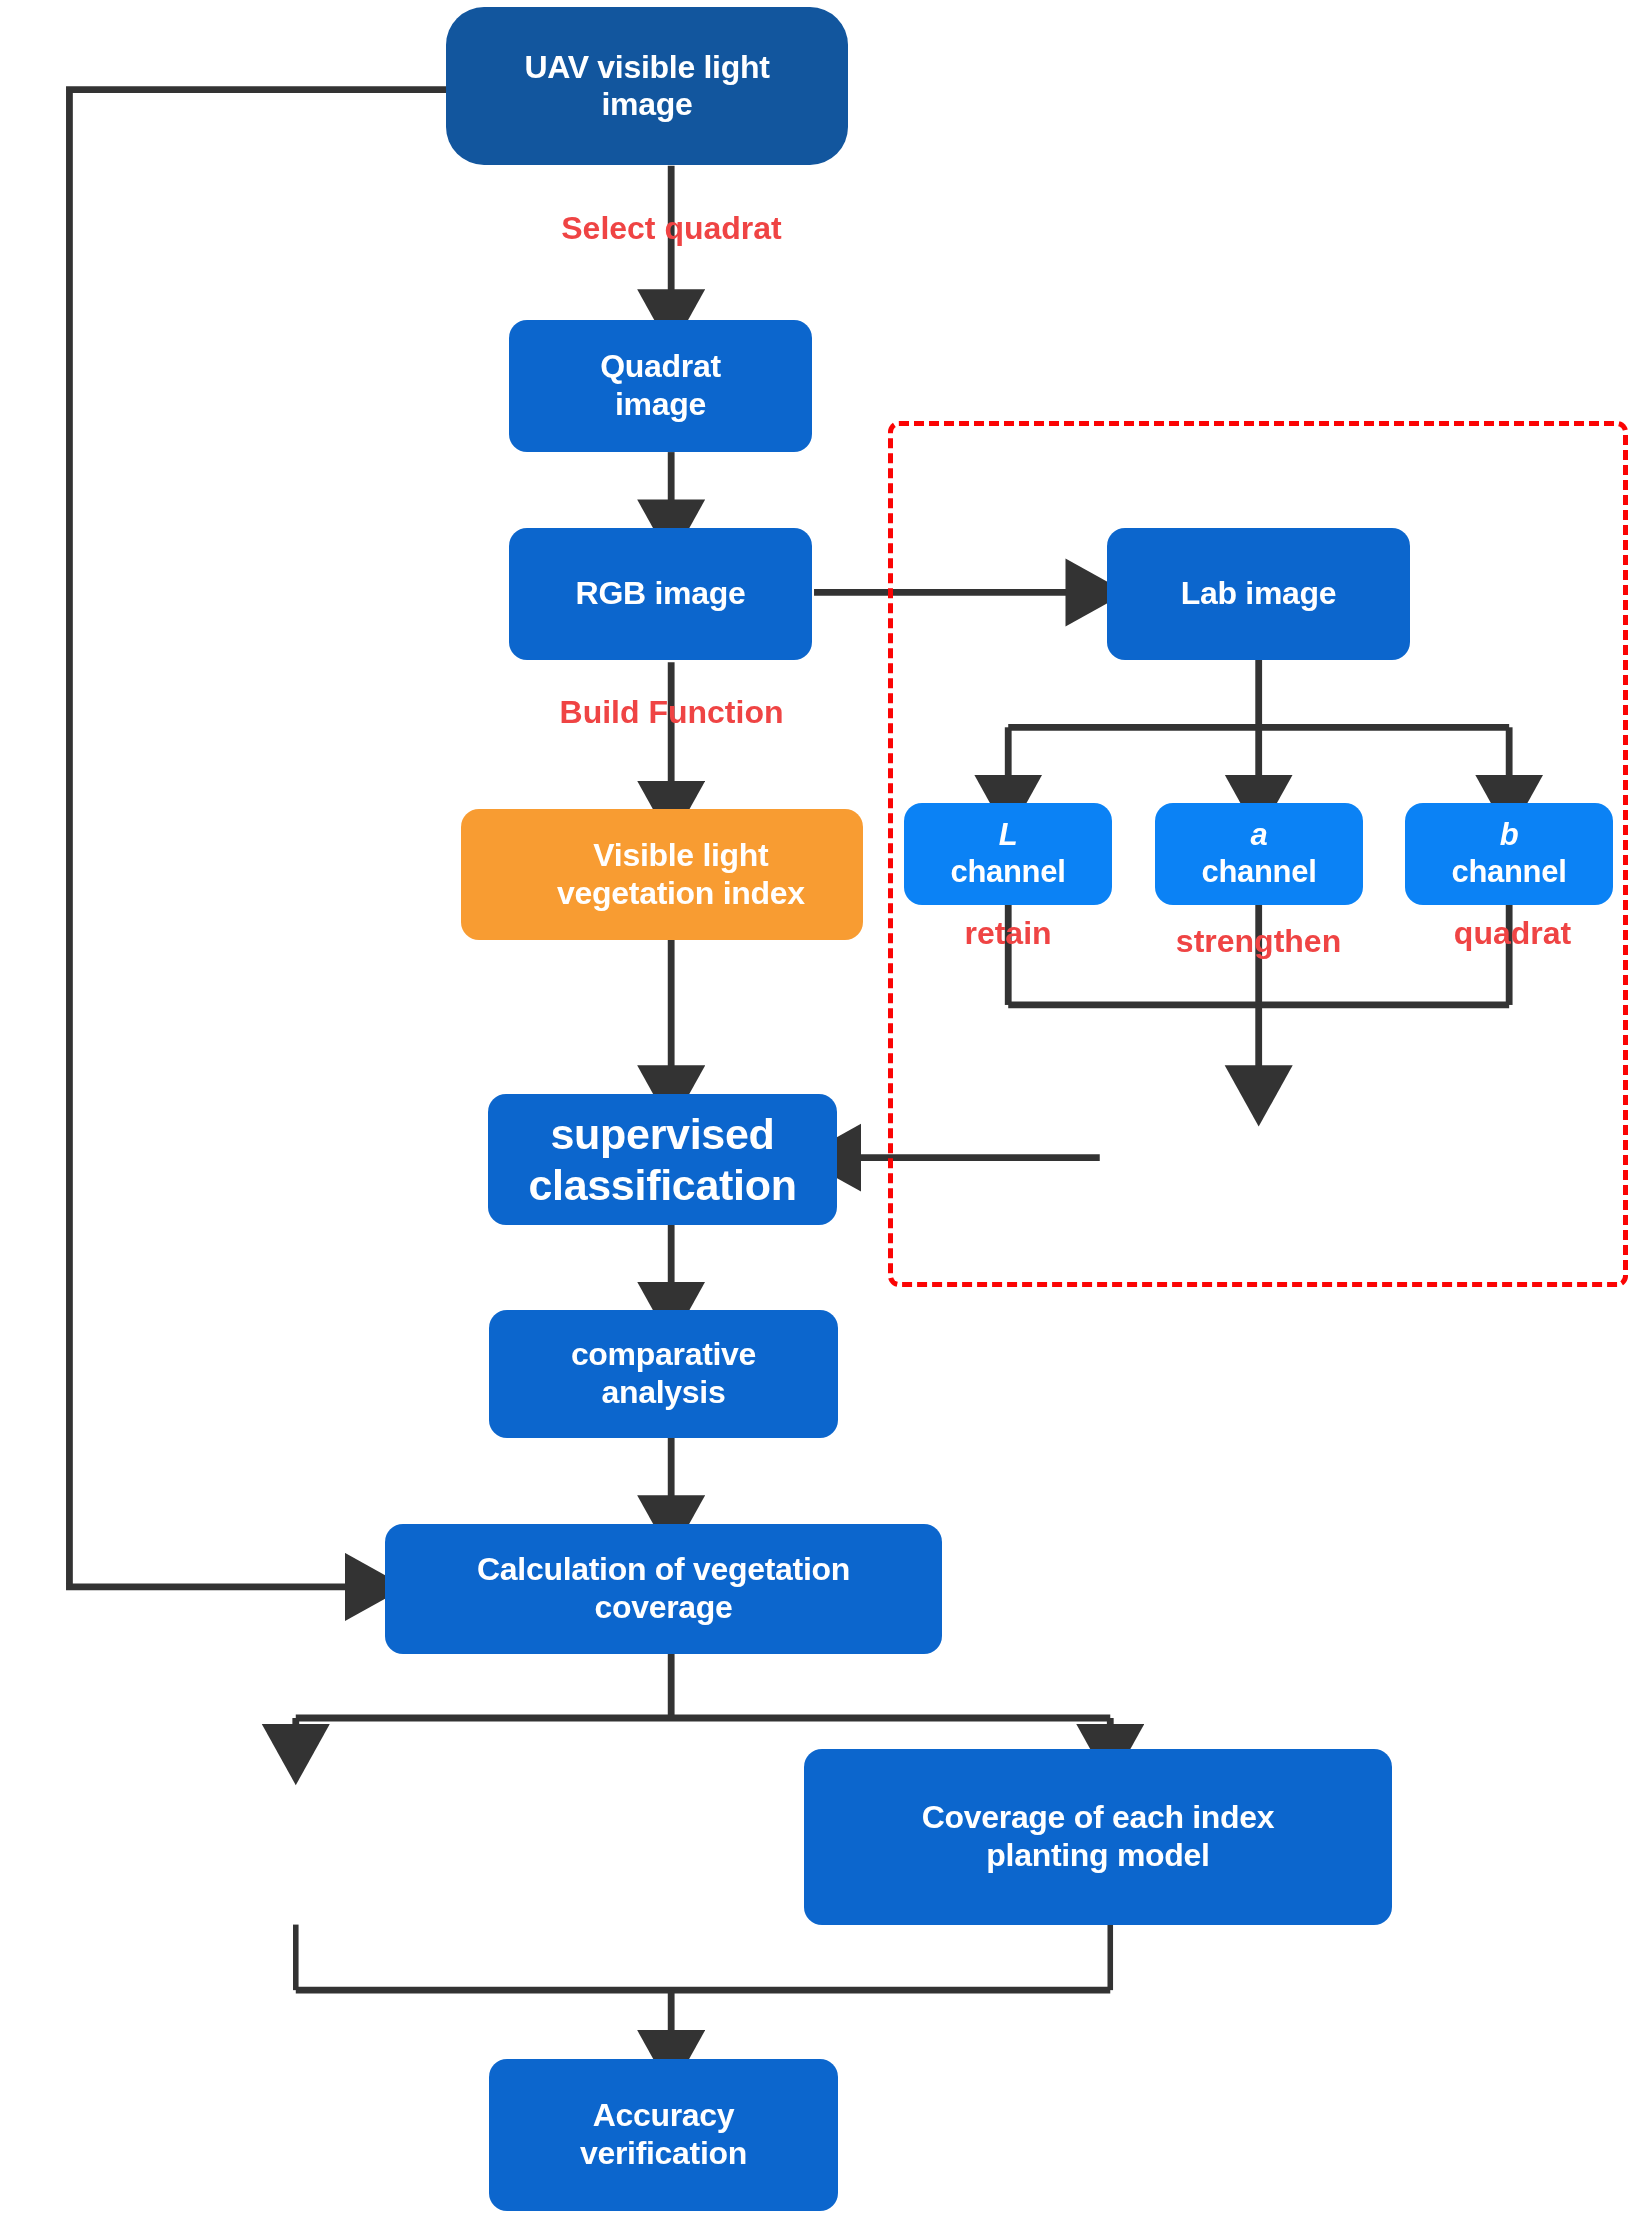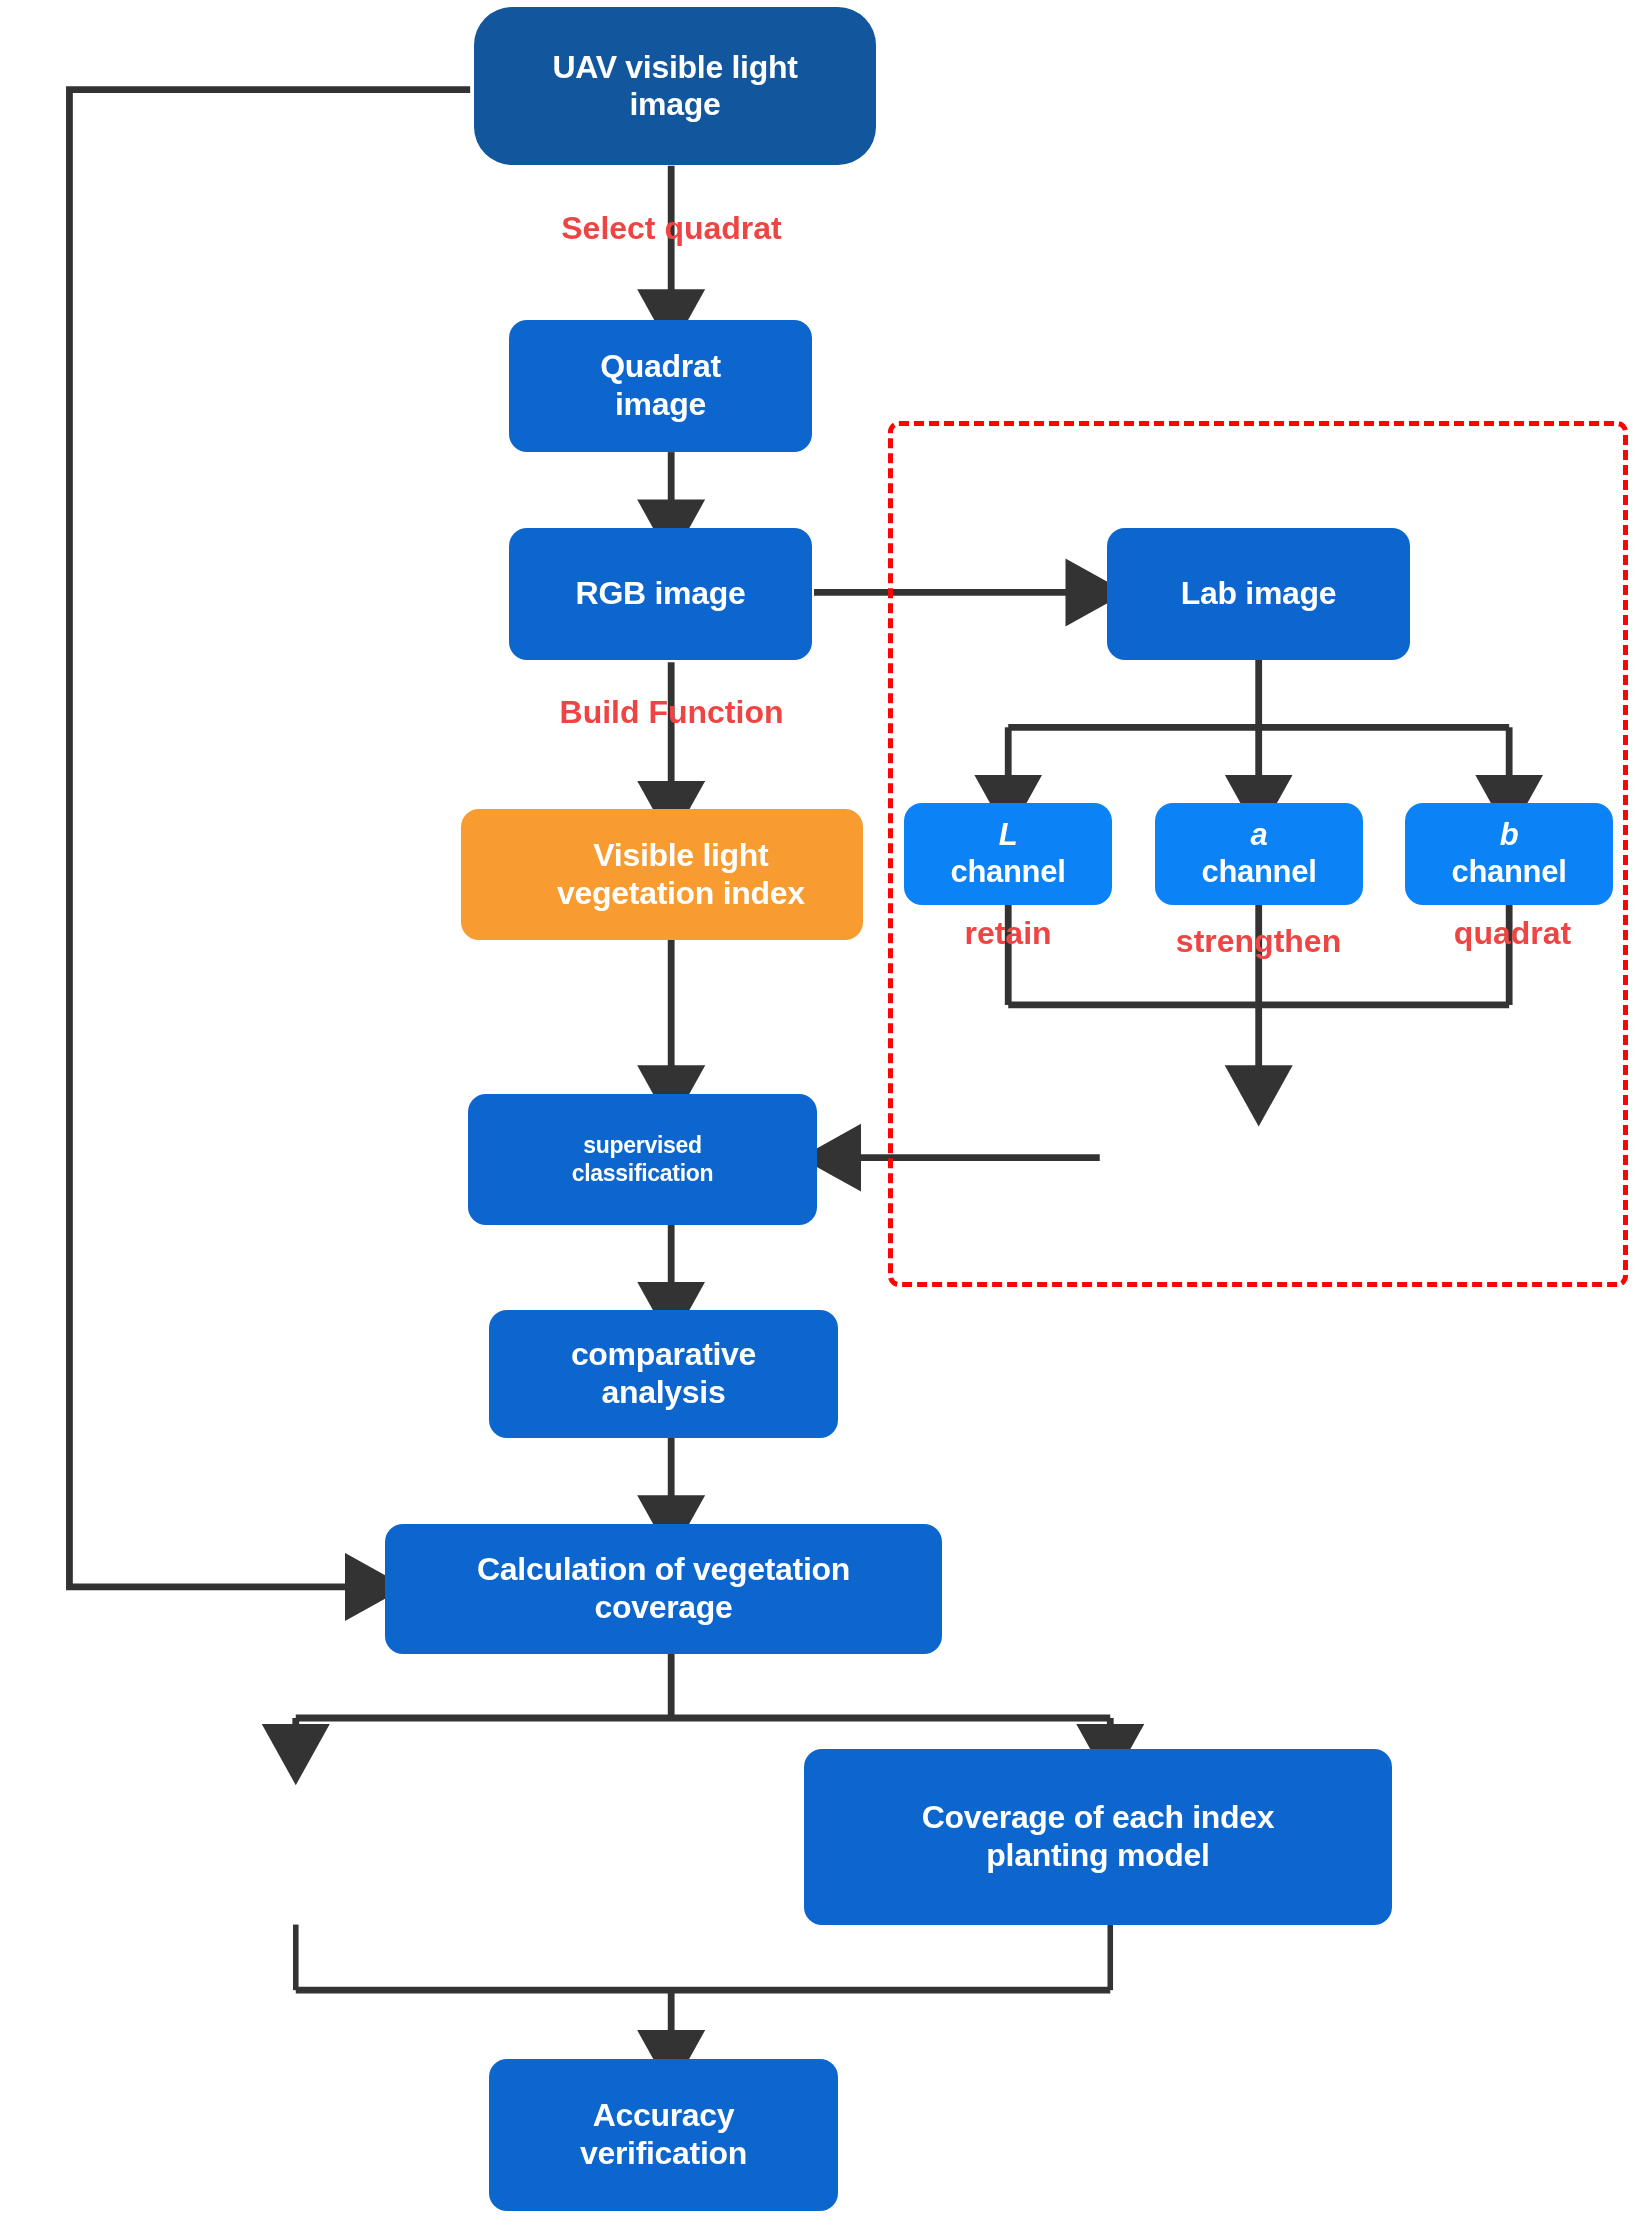--- a/index.html
+++ b/index.html
@@ -112,21 +112,21 @@
 
       <path d="M478,3112 L478,3218" stroke-width="9"></path>
       <path d="M1795,3112 L1795,3218" stroke-width="9"></path>
       <path d="M478,3218 L1795,3218" stroke-width="11"></path>
       <path d="M1085,3218 L1085,3320" stroke-width="11" marker-end="url(#ah)"></path>
     </g>
   </svg>
 
   <div class="dash-group" style="left:888px; top:421px; width:740px; height:866px;"></div>
 
-  <div class="node n-dark rounded" style="left:474px; top:7.4px; width:402px; height:158px; font-size:32px;">
+  <div class="node n-dark rounded" style="left:446px; top:7.4px; width:402px; height:158px; font-size:32px;">
     <span>UAV visible light<br>image</span>
   </div>
 
   <div class="node n-blue" style="left:509px; top:320px; width:303px; height:132px; font-size:32px;">
     <span>Quadrat<br>image</span>
   </div>
 
   <div class="node n-blue" style="left:509px; top:528px; width:303px; height:132px; font-size:32px;">
     <span>RGB image</span>
   </div>
@@ -145,21 +145,21 @@
 
   <div class="node n-bright" style="left:1155px; top:803px; width:208px; height:102px; font-size:31px;">
     <span><i>a</i><br>channel</span>
   </div>
 
   <div class="node n-bright" style="left:1405px; top:803px; width:208px; height:102px; font-size:31px;">
     <span><i>b</i><br>channel</span>
   </div>
 
 
-  <div class="node n-blue" style="left:468px; top:1094px; width:349px; height:131px; font-size:23px;">
+  <div class="node n-blue" style="left:488px; top:1094px; width:349px; height:131px; font-size:43px;">
     <span>supervised<br>classification</span>
   </div>
 
   <div class="node n-blue" style="left:489px; top:1310px; width:349px; height:128px; font-size:32px;">
     <span>comparative<br>analysis</span>
   </div>
 
   <div class="node n-blue" style="left:385px; top:1524px; width:557px; height:130px; font-size:32px;">
     <span>Calculation of vegetation<br>coverage</span>
   </div>

